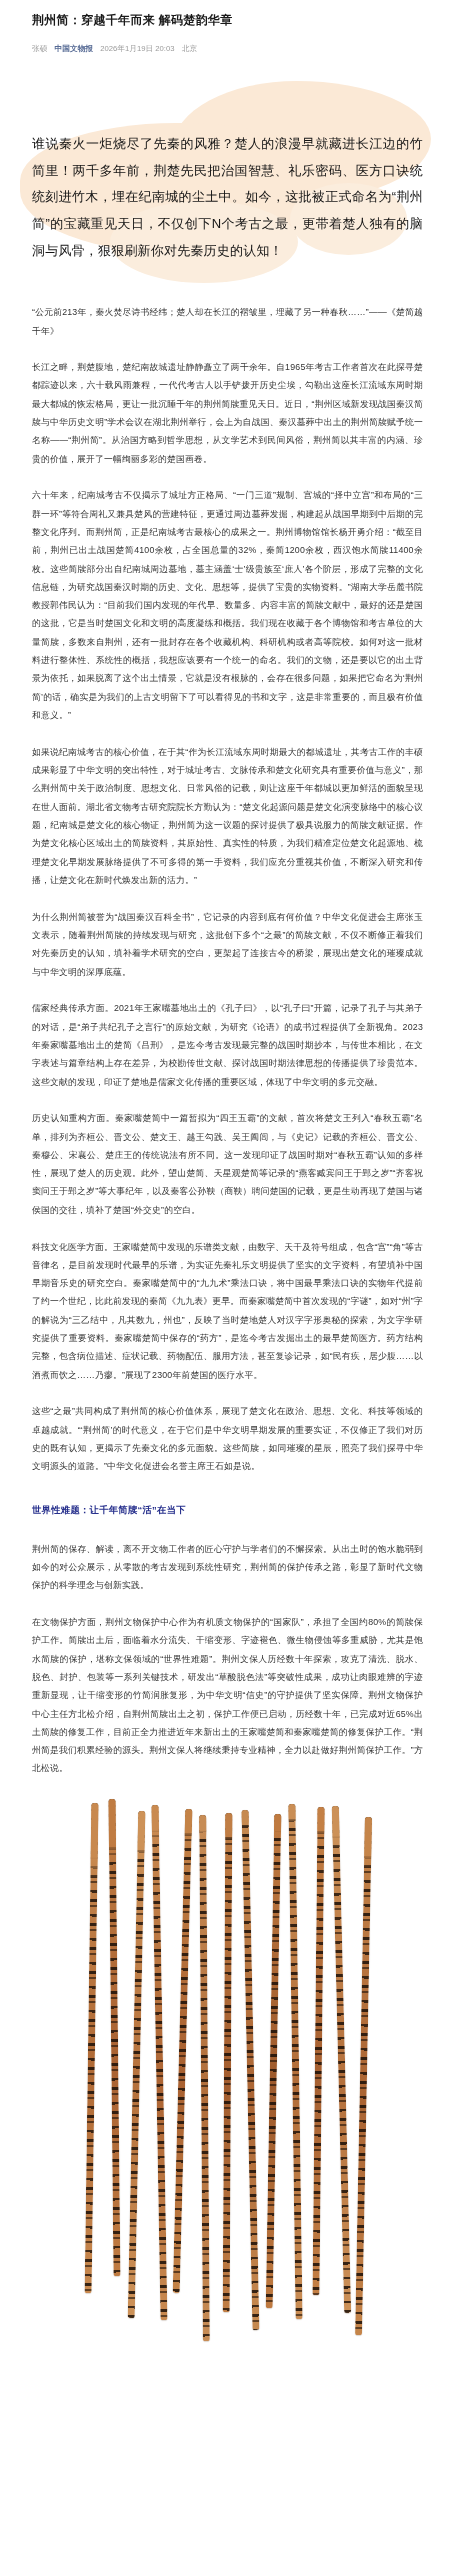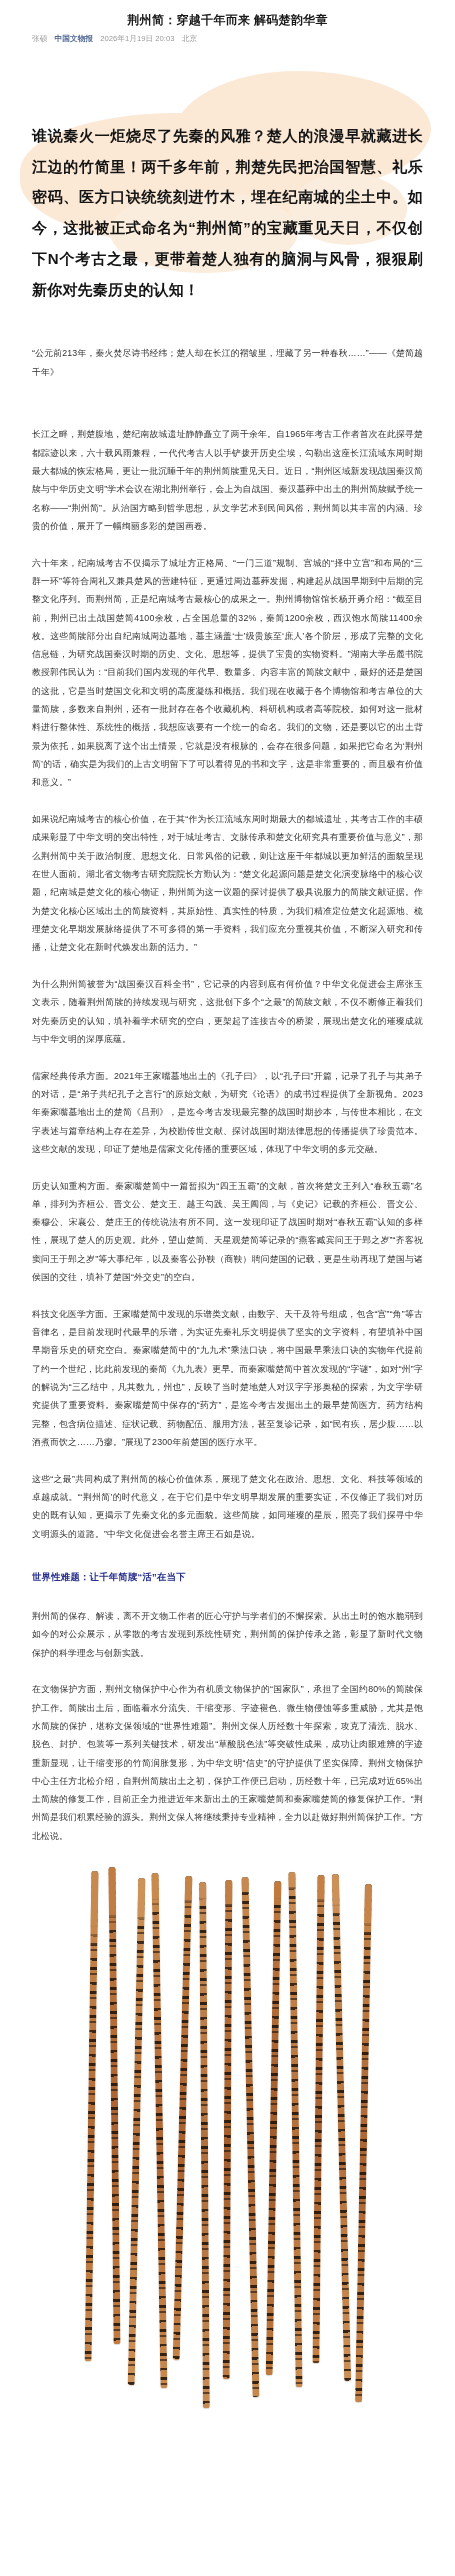--- a/index.html
+++ b/index.html
@@ -1,38 +1,38 @@
 <!DOCTYPE html>
 <html lang="zh" style="font-size:8.2px"><head>
 <meta charset="utf-8">
 <style>
   * { margin:0; padding:0; box-sizing:border-box; }
   html,body { background:#ffffff; }
   body { width:455px; font-family:"Liberation Sans","DejaVu Sans",sans-serif; color:#353535; }
   .article { width:455px; padding:12.4px 32px 13.4px; }
 
-  .title { font-size:12px; line-height:1.45; font-weight:700; color:#1a1a1a; letter-spacing:0.3px;text-align:center; }
-  .byline { margin-top:4px; font-size:7.7px; color:#9b9b9b; display:flex; gap:7.2px; align-items:center; }
+  .title { font-size:12px; line-height:1.45; font-weight:700; color:#1a1a1a; letter-spacing:0.3px; }
+  .byline { margin-top:14px; font-size:7.7px; color:#9b9b9b; display:flex; gap:7.2px; align-items:center; }
   .byline .source { color:#576b95; font-weight:700; }
 
   
   .intro { position:relative; margin-top:5.2px; }
   .blob { position:absolute; z-index:0; }
   .b1 { left:36%; top:21.6px;  width:66%; height:121px; background:#fbe9d6; border-radius:48% 52% 55% 45%/55% 48% 52% 45%; }
   .b2 { left:-3%; top:64px; width:80%; height:131px; background:#fbe9d6; border-radius:52% 48% 45% 55%/46% 54% 50% 50%; }
   .b3 { left:20%; top:142px; width:48%; height:82px; background:#fbeddd; border-radius:50%; }
   .b4 { left:66%; top:124px; width:30%; height:72px; background:#fbeddd; border-radius:50%; }
-  .lead { position:relative; z-index:1; padding-top:72px; font-size:15px; font-weight:700;
+  .lead { position:relative; z-index:1; padding-top:72px; font-size:13px; font-weight:400;
           color:#141414; line-height:2.05; letter-spacing:0.2px; text-align:justify; }
   .quote { position:relative; z-index:1; margin-top:39px; font-size:8.8px; color:#303030;
            line-height:2.1; letter-spacing:0.2px; text-align:justify; }
 
   .body-text p { font-size:8.8px; line-height:2.08; letter-spacing:0.2px; color:#333333;
                  text-align:justify; margin:0 0 18.5px; }
-  .body-text p.first-after-quote { margin-top:44px; }
+  .body-text p.first-after-quote { margin-top:18px; }
   h2.section { font-size:9.3px; font-weight:700; color:#262f8c; margin:28px 0 23px; letter-spacing:0.3px; }
 
   
   figure { margin:0; }
   .fig1 { margin-top:21.6px; }
   .slips { display:flex; justify-content:center; align-items:flex-start; gap:16px; height:547px; }
   .slip { position:relative; width:6.7px; border-radius:3.1px 3.1px 2.6px 2.6px; box-shadow:0 0.5px 1px rgba(80,50,20,.35); }
   .slip-cap { position:absolute; left:0; top:0; width:100%; border-radius:3.1px 3.1px 0 0; }
 </style>
 </head>

